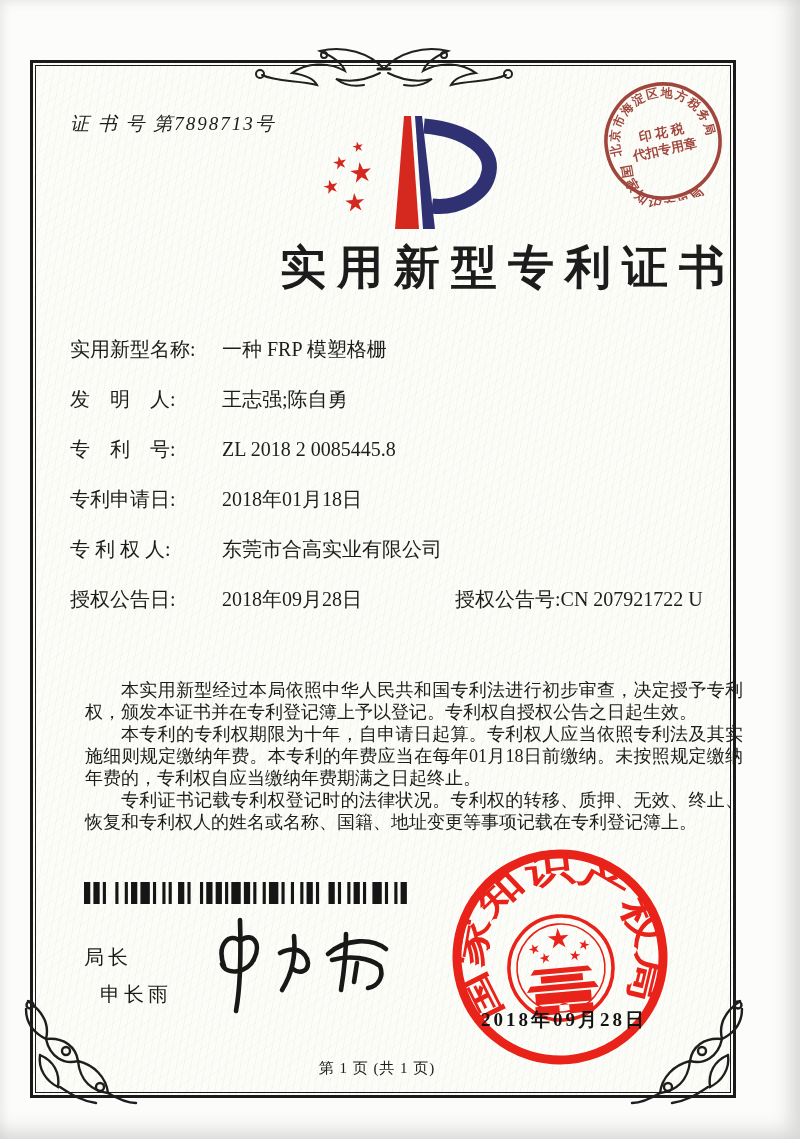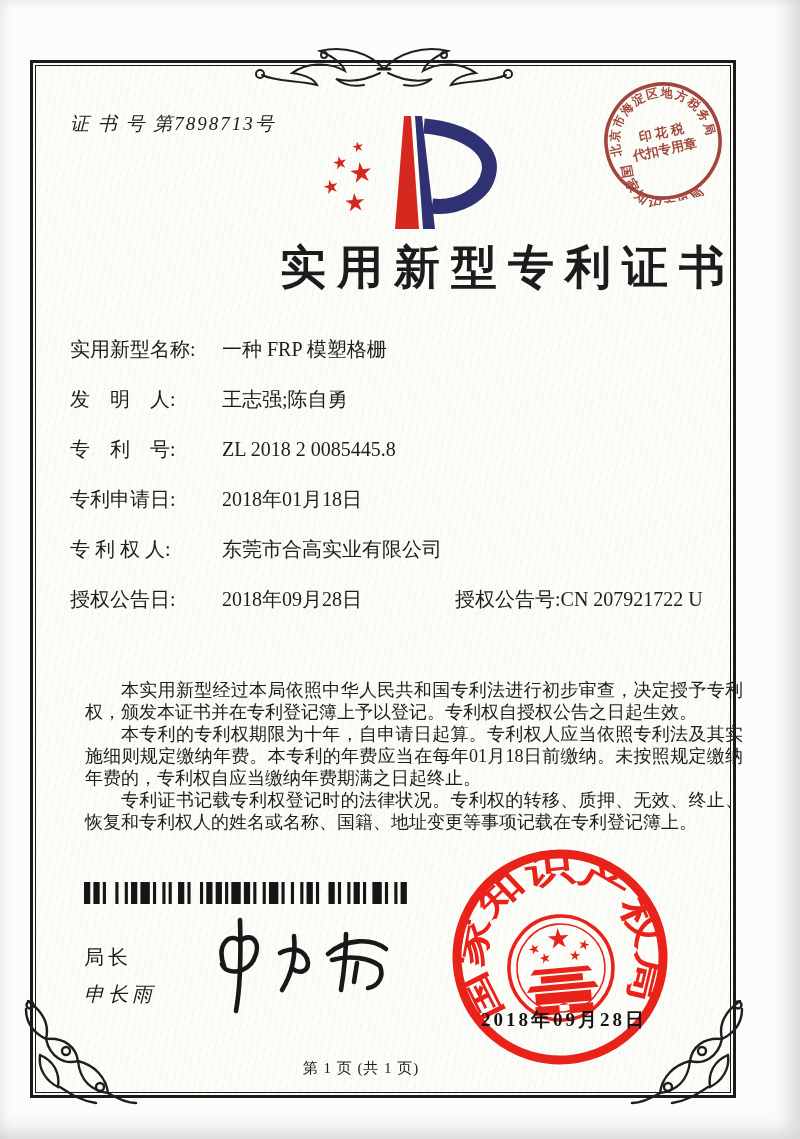--- a/index.html
+++ b/index.html
@@ -39,28 +39,28 @@
   .field-value{}
   .grant-row{position:relative;}
   .grant-right{position:absolute;left:385px;top:0;display:flex;}
   .paragraphs{
     position:absolute;left:70px;top:679px;width:658px;
     font-size:18px;line-height:22px;text-align:justify;margin-left:15px;
   }
   .paragraphs p{margin:0;text-indent:2em;}
   .barcode{position:absolute;left:84px;top:882px;width:326px;height:22px;}
   .signer-title{position:absolute;left:84px;top:944px;font-size:20px;letter-spacing:4px;}
-  .signer-name{position:absolute;left:84px;top:981px;font-size:20px;letter-spacing:4px;font-style:italic;}
+  .signer-name{position:absolute;left:100px;top:981px;font-size:20px;letter-spacing:4px;}
   .signature{position:absolute;left:196px;top:914px;width:212px;height:102px;}
   .seal{position:absolute;left:447px;top:844px;width:226px;height:226px;transform:rotate(-5deg);opacity:.93;}
   .seal-date{
     position:absolute;left:481px;top:1007px;font-size:19px;font-weight:600;
     letter-spacing:3px;color:#141414;
   }
-  .footer{position:absolute;left:30px;top:1059px;width:662px;text-align:center;font-size:15px;letter-spacing:1px;}
+  .footer{position:absolute;left:30px;top:1059px;width:662px;text-align:center;font-size:15px;letter-spacing:1px;padding-left:16px;}
   .stamp-text{font-family:"Liberation Serif","DejaVu Serif",serif;font-weight:700;}
 </style>
 </head>
 <body>
 
 <div class="paper-tint"></div>
 
 <div class="border-outer">
   <div class="border-inner"></div>
 </div>

